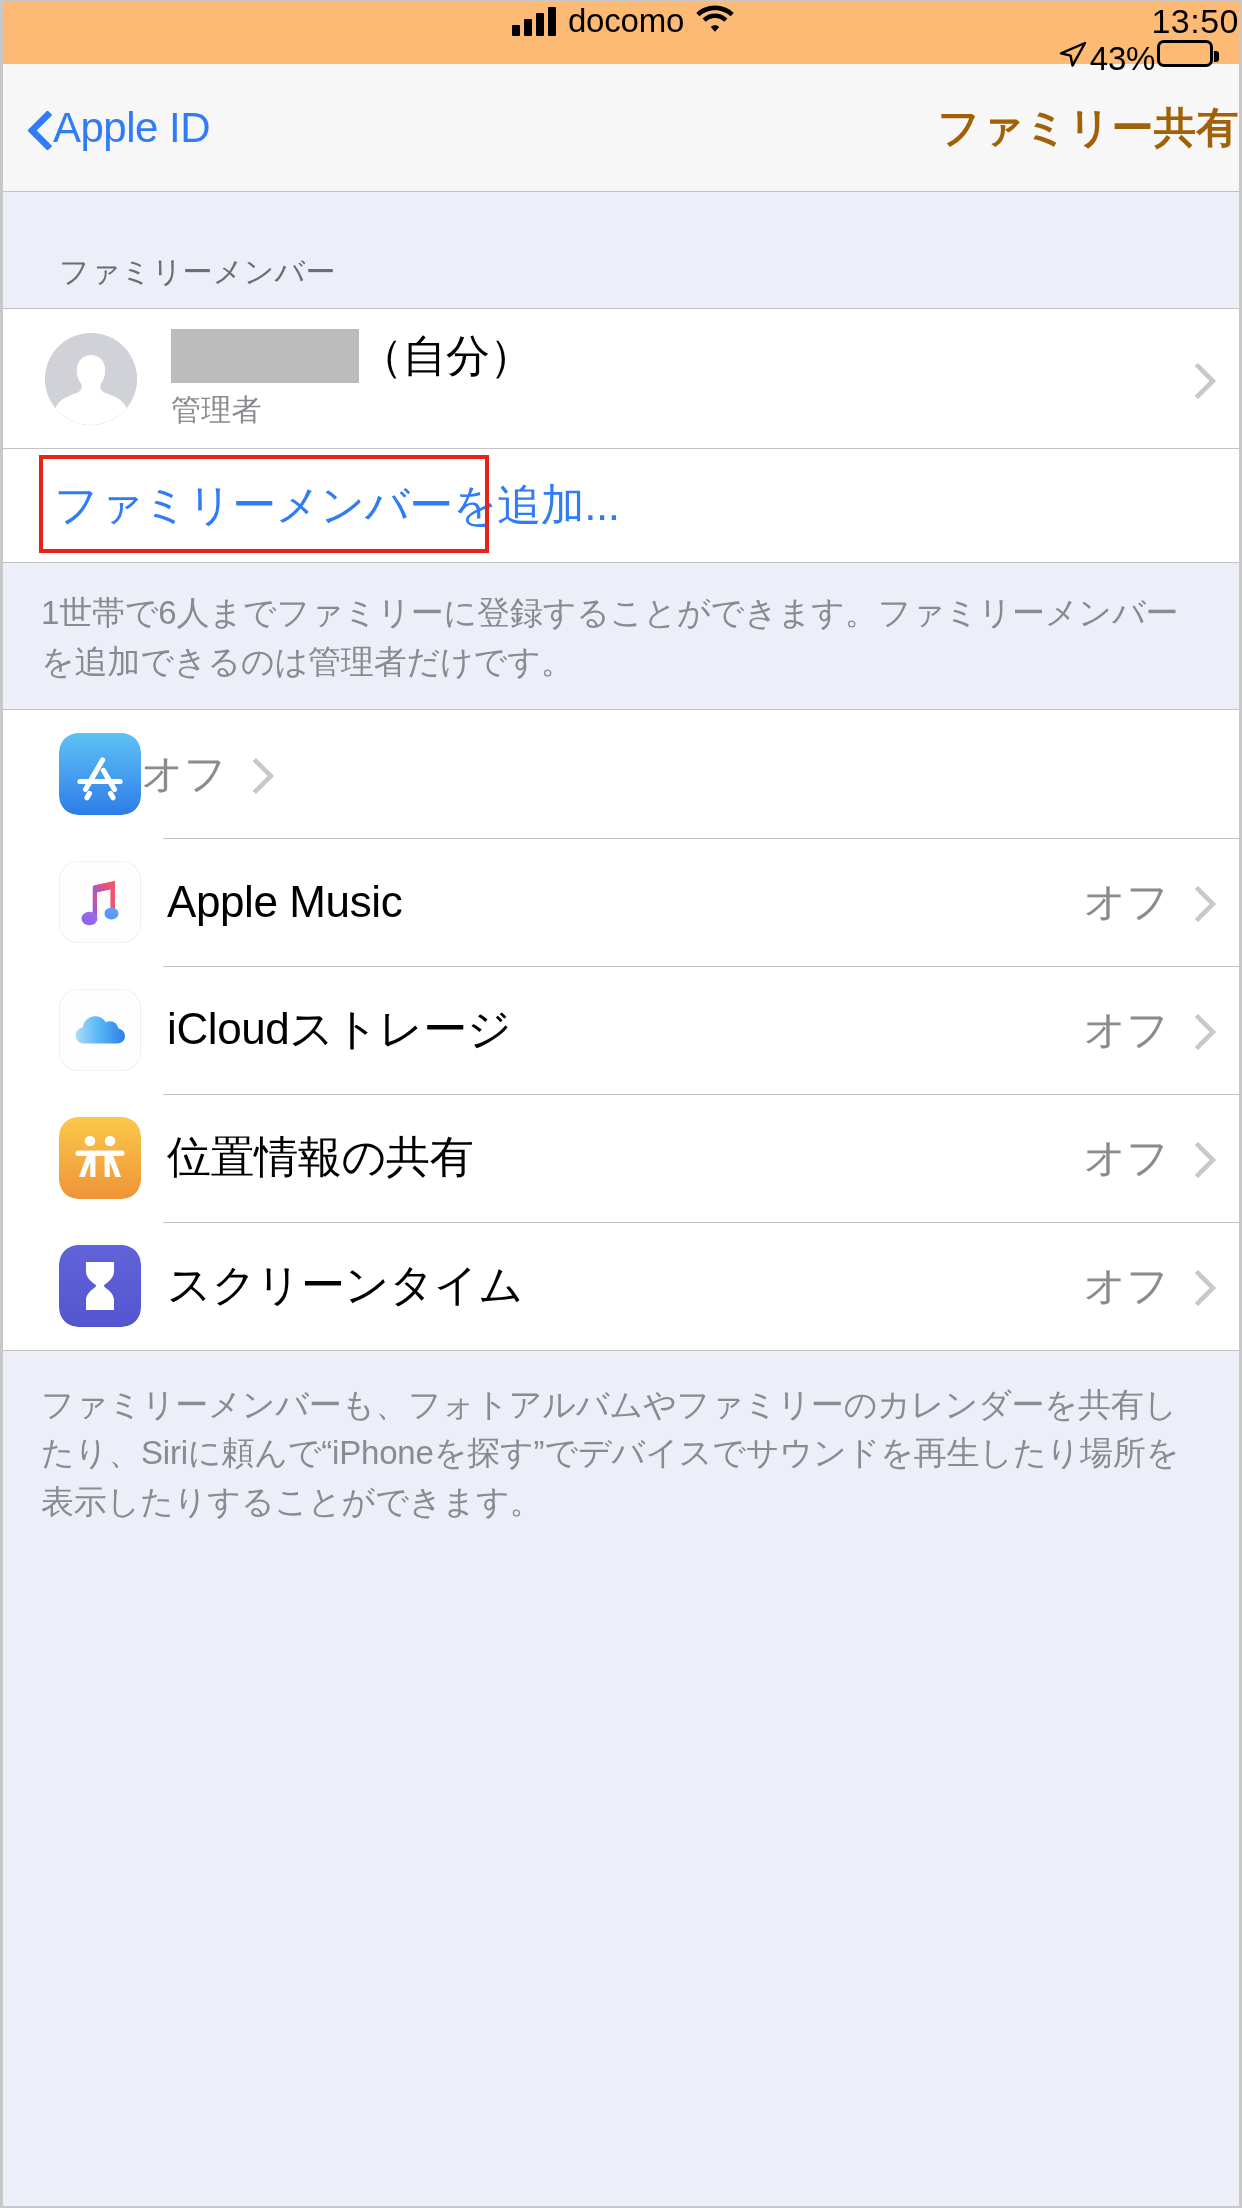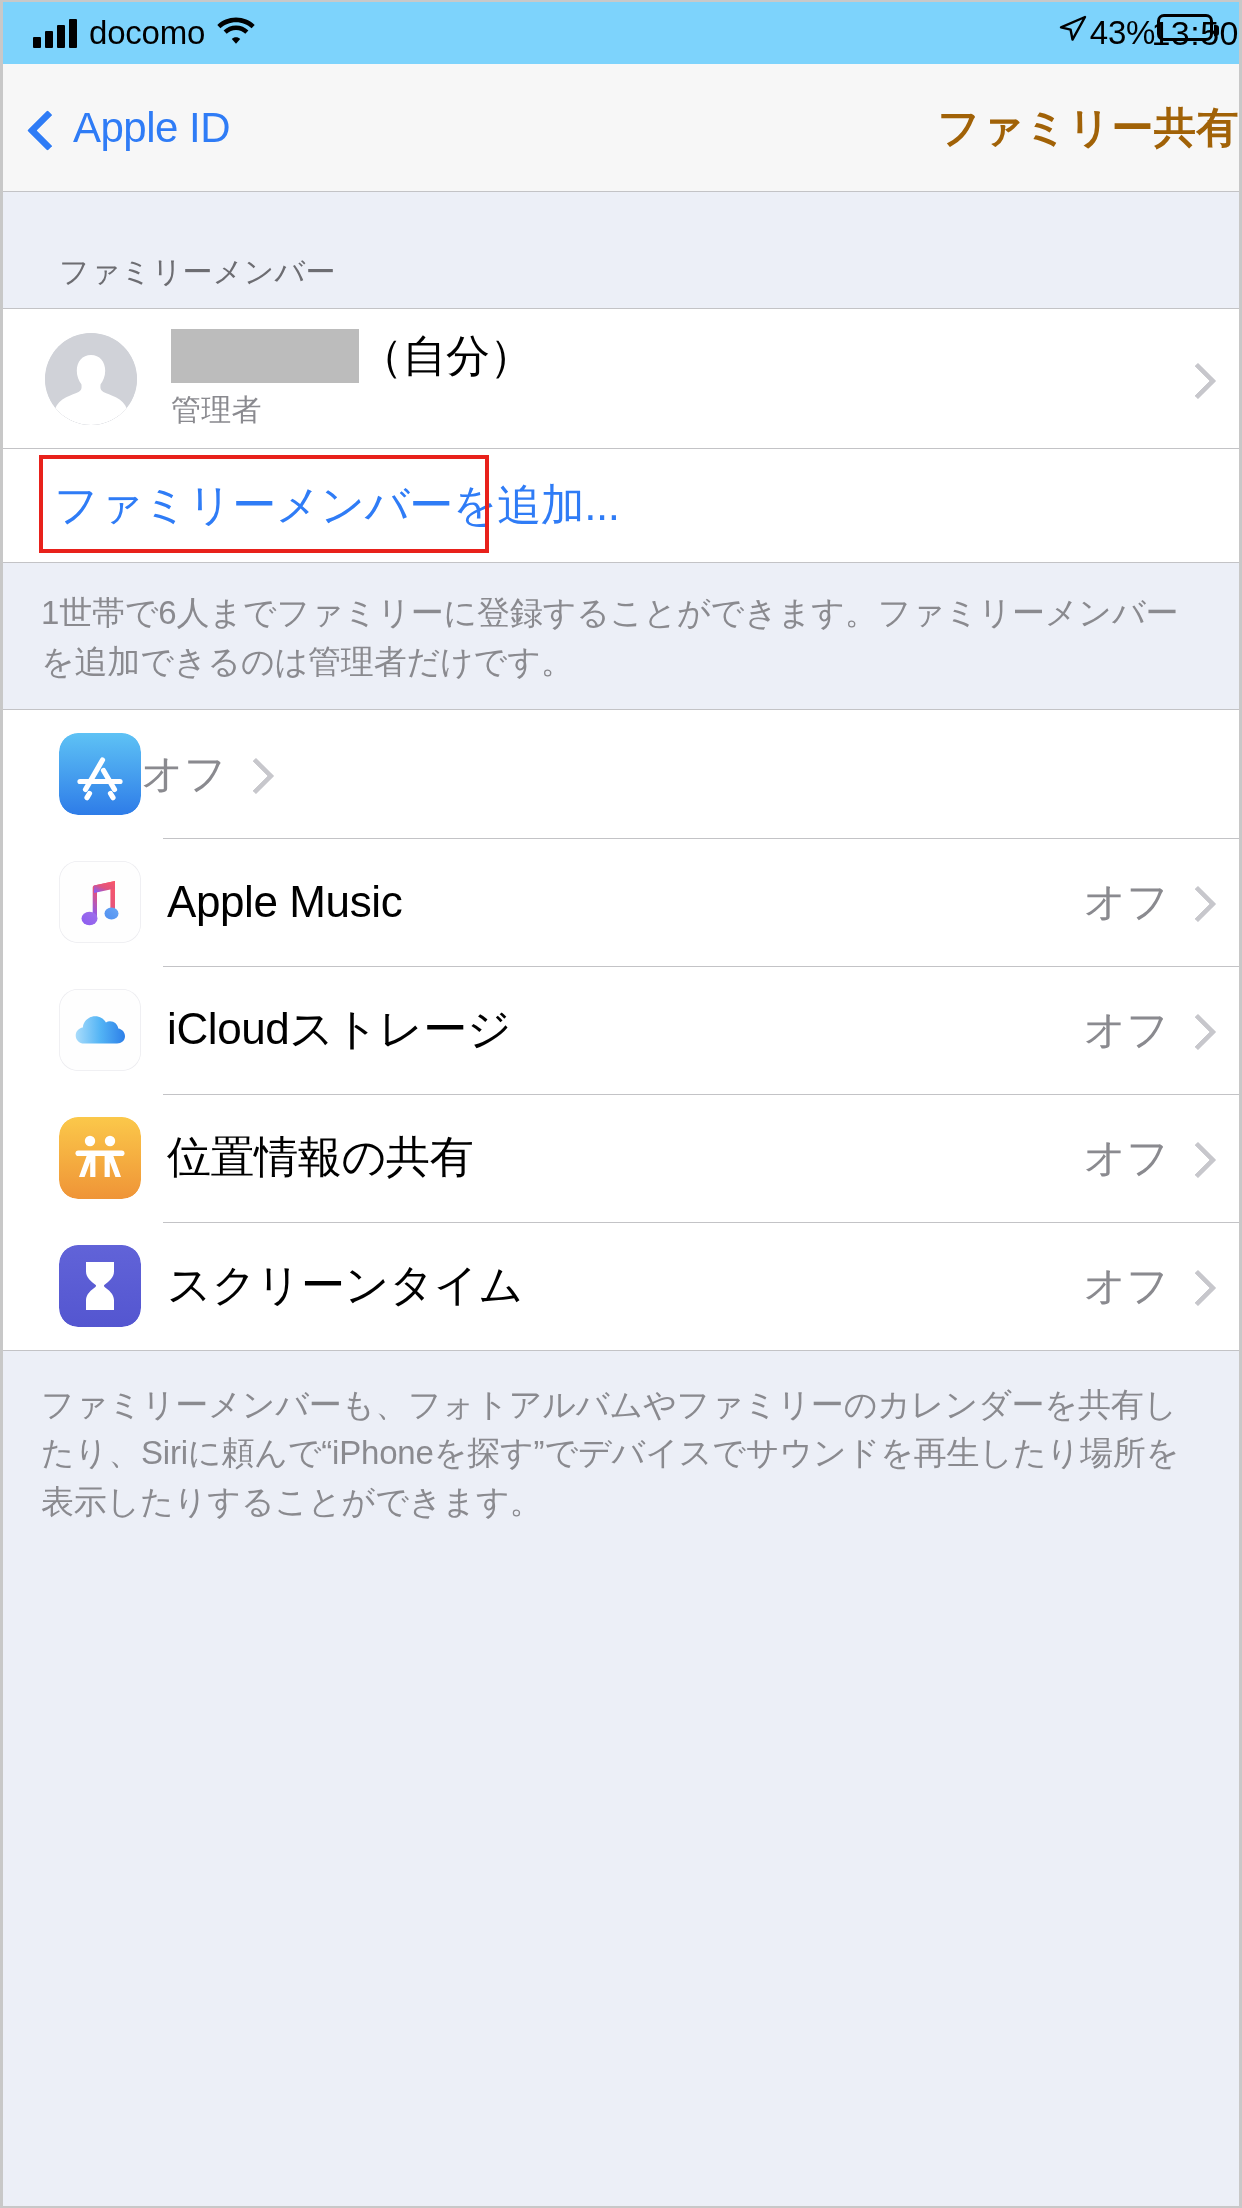--- a/index.html
+++ b/index.html
@@ -19,24 +19,25 @@
     border-left: 3px solid #c8c8c8;
     border-right: 3px solid #c8c8c8;
     border-top: 2px solid #c8c8c8;
     border-bottom: 2px solid #c8c8c8;
   }
 
   
   .status-bar {
     position: relative;
     height: 62px;
-    background: #7dd3fc;
+    background: #fdba74;
     display: flex;
     align-items: center;
     padding: 0 26px 0 30px;
+    flex-direction: column;
   }
   .sb-left { display: flex; align-items: center; gap: 12px; flex: 0 0 auto; }
   .sb-center {
     position: absolute;
     left: 0; right: 0;
     text-align: right;
     font-size: 34px;
     font-weight: 400;
     color: #000;
     letter-spacing: 0.5px;
@@ -79,21 +80,21 @@
     height: 128px;
     background: #f7f7f7;
     display: flex;
     align-items: center;
     padding: 0 24px;
     border-bottom: 1px solid #c3c3c6;
   }
   .back-btn {
     display: flex;
     align-items: center;
-    gap: 24px;
+    gap: 4px;
     color: #2f7cf6;
     cursor: pointer;
     z-index: 2;
   }
   .back-chevron {
     display: inline-block;
     width: 22px; height: 40px;
     position: relative;
   }
   .back-chevron::before {

